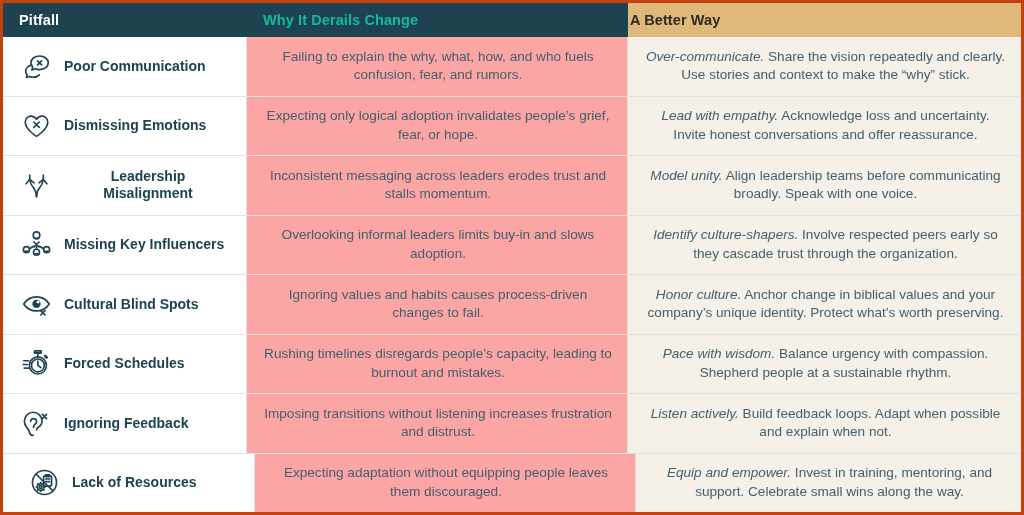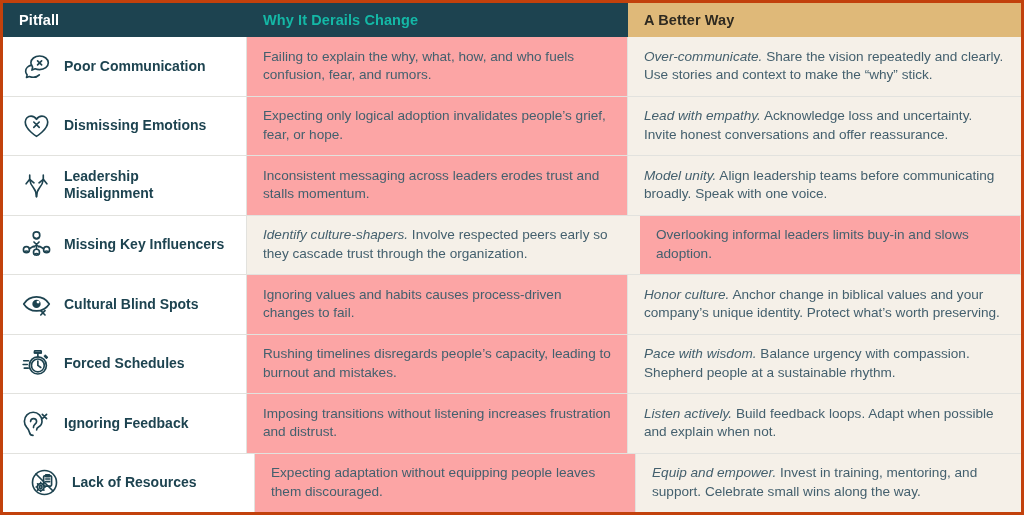--- a/index.html
+++ b/index.html
@@ -20,28 +20,29 @@
   
   .thead{display:flex;height:34px;flex:0 0 34px;}
   .th{
     display:flex;align-items:center;
     font-size:14.5px;font-weight:bold;
     letter-spacing:.1px;
     box-sizing:border-box;
   }
   .th-1{width:244px;background:#1d4350;color:#ffffff;padding-left:16px;}
   .th-2{width:381px;background:#1d4350;color:#14b8a6;padding-left:16px;}
-  .th-3{flex:1;background:#dfb979;color:#2f2a20;padding-left:16px;}
+  .th-3{flex:1;background:#dfb979;color:#2f2a20;padding-left:2px;}
 
   
   .tbody{flex:1;display:flex;flex-direction:column;}
   .tr{
     display:flex;flex:1 1 0;
     min-height:0;
     border-bottom:1px solid #e2e2de;
+    text-align:center;
   }
   .tr:last-child{border-bottom:none;margin-left:8px;}
 
   .td{
     box-sizing:border-box;
     display:flex;align-items:center;
     padding:8px 14px 8px 16px;
     font-size:13.6px;
     line-height:1.38;
     color:#44606e;
@@ -154,25 +155,25 @@
        <circle fill="none" stroke="currentColor" stroke-width="1.7" stroke-linecap="round" stroke-linejoin="round" cx="26.4" cy="21.3" r="3.1"></circle>
        <path fill="none" stroke="currentColor" stroke-width="1.7" stroke-linecap="round" stroke-linejoin="round" d="M24.3 23.6a2.9 2.9 0 0 1 4.2 0"></path>
        <circle fill="none" stroke="currentColor" stroke-width="1.7" stroke-linecap="round" stroke-linejoin="round" cx="16" cy="24" r="3.1"></circle>
        <path fill="none" stroke="currentColor" stroke-width="1.7" stroke-linecap="round" stroke-linejoin="round" d="M13.9 26.3a2.9 2.9 0 0 1 4.2 0"></path>
        <path fill="none" stroke="currentColor" stroke-width="1.7" stroke-linecap="round" stroke-linejoin="round" d="M8.6 20.4l4.3-2.6M23.4 20.4l-4.3-2.6M16 20.9v-3.1"></path>
        <path fill="none" stroke="currentColor" stroke-width="1.7" stroke-linecap="round" stroke-linejoin="round" d="M13.4 13.4l5.2 5.2M18.6 13.4l-5.2 5.2"></path>
      </svg>
           </span>
           <span class="pitfall-label">Missing Key Influencers</span>
         </div>
+        <div class="td td-2">
+          <span class="body-text">Overlooking informal leaders limits buy-in and slows adoption.</span>
+        </div>
         <div class="td td-3">
           <span class="body-text"><span class="lead">Identify culture-shapers.</span><span> Involve respected peers early so they cascade trust through the organization.</span></span>
-        </div>
-        <div class="td td-2">
-          <span class="body-text">Overlooking informal leaders limits buy-in and slows adoption.</span>
         </div>
       </div>
       <div class="tr">
         <div class="td td-1">
           <span class="icon">
             <svg viewBox="0 0 32 32" width="31" height="31">
        <path fill="none" stroke="currentColor" stroke-width="1.7" stroke-linecap="round" stroke-linejoin="round" d="M2.8 15.4C6 10.6 10.8 8.2 16 8.2s10 2.4 13.2 7.2c-3.2 4.8-8 7.2-13.2 7.2S6 20.2 2.8 15.4z"></path>
        <circle cx="16" cy="15.4" r="4.3" fill="currentColor"></circle>
        <circle cx="17.6" cy="13.5" r="1.5" fill="#ffffff"></circle>
        <path fill="none" stroke="currentColor" stroke-width="1.7" stroke-linecap="round" stroke-linejoin="round" d="M20.4 22.4l4.4 4.4M24.8 22.4l-4.4 4.4"></path>

